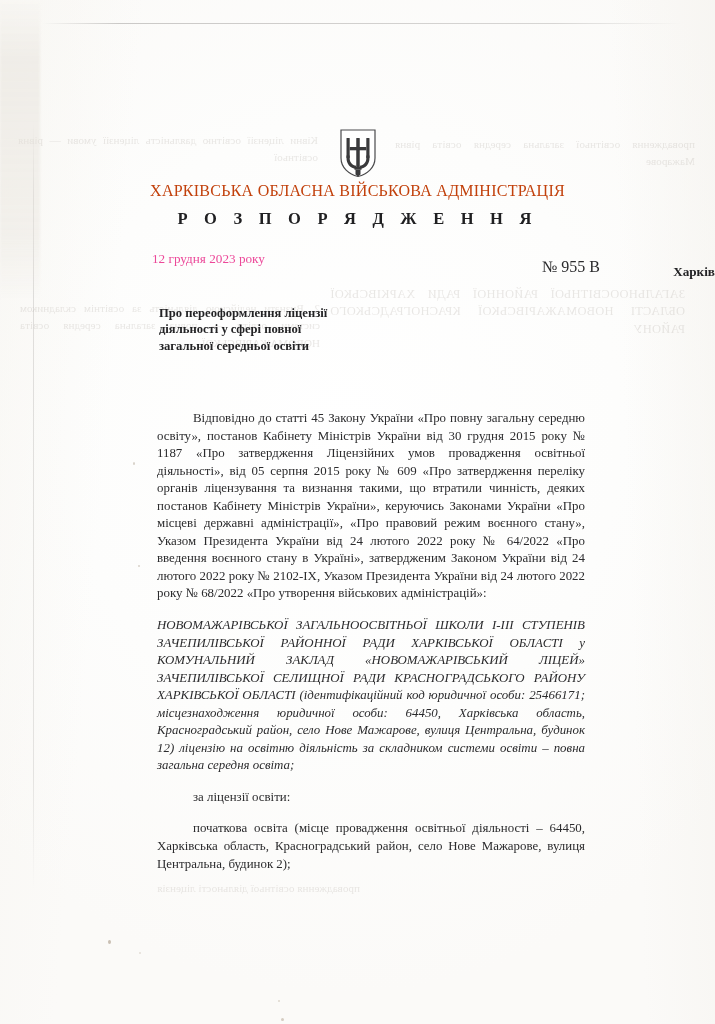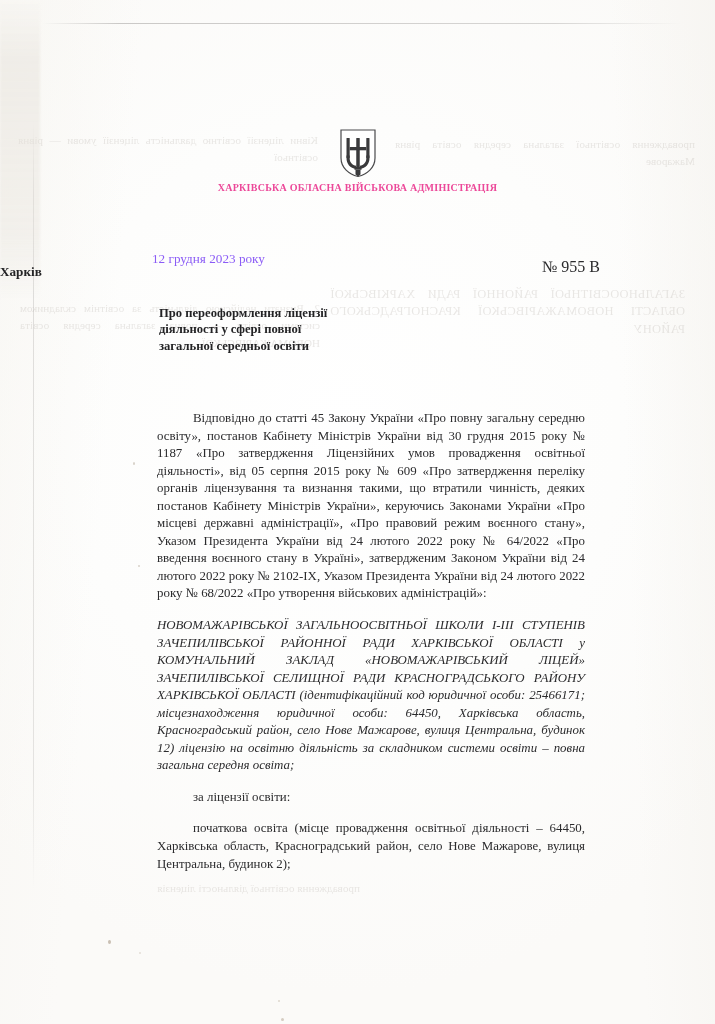--- a/index.html
+++ b/index.html
@@ -76,45 +76,45 @@
     position: absolute;
     left: 0; right: 0; top: 128px;
     display: flex; justify-content: center;
   }
   .emblem { width: 38px; height: 50px; display: block; }
 
   .org-title {
     position: absolute;
     left: 0; right: 0; top: 182px;
     text-align: center;
-    font-weight: bold;
-    font-size: 10px;
+    font-weight: normal;
+    font-size: 16px;
     letter-spacing: .25px;
-    color: #ec4899;
+    color: #c2410c;
   }
   .doc-kind {
     position: absolute;
     left: 0; right: 0; top: 209px;
     text-align: center;
     font-weight: bold;
     font-size: 16.5px;
     letter-spacing: 6.2px;
     color: #1f1f21;
   }
 
   .meta-date {
     position: absolute;
     left: 152px; top: 251px;
     font-size: 13.2px;
-    color: #8b5cf6;
+    color: #ec4899;
   }
   .meta-city {
     position: absolute;
     left: 0; right: 0; top: 264px;
-    text-align: left;
+    text-align: right;
     font-weight: bold;
     font-size: 13.2px;
     color: #242426;
   }
   .meta-number {
     position: absolute;
     right: 115px; top: 258px;
     font-size: 16px;
     color: #2b2b2d;
   }
@@ -183,20 +183,21 @@
         <path d="M15 55 h6.4 v6 c0 8 5 13 13.1 14.6 v6.4 C22 80 15 72 15 60 Z"></path>
         <path d="M61 55 h-6.4 v6 c0 8 -5 13 -13.1 14.6 v6.4 C54 80 61 72 61 60 Z"></path>
         <path d="M21.4 38 h33.2 v6.6 h-33.2 z"></path>
         <path d="M31 78 h14 v5.6 h-14 z"></path>
         <path d="M33 84 h10 v9 l-5 4 l-5 -4 z"></path>
       </g>
     </svg>
   </div>
 
   <div class="org-title">ХАРКІВСЬКА ОБЛАСНА ВІЙСЬКОВА АДМІНІСТРАЦІЯ</div>
+  <div class="doc-kind">Р О З П О Р Я Д Ж Е Н Н Я</div>
 
   <div class="meta-date">12 грудня 2023 року</div>
   <div class="meta-city">Харків</div>
   <div class="meta-number">№ 955 В</div>
 
   <div class="subject">
     <div>Про переоформлення ліцензії</div>
     <div>діяльності у сфері повної</div>
     <div>загальної середньої освіти</div>
   </div>

